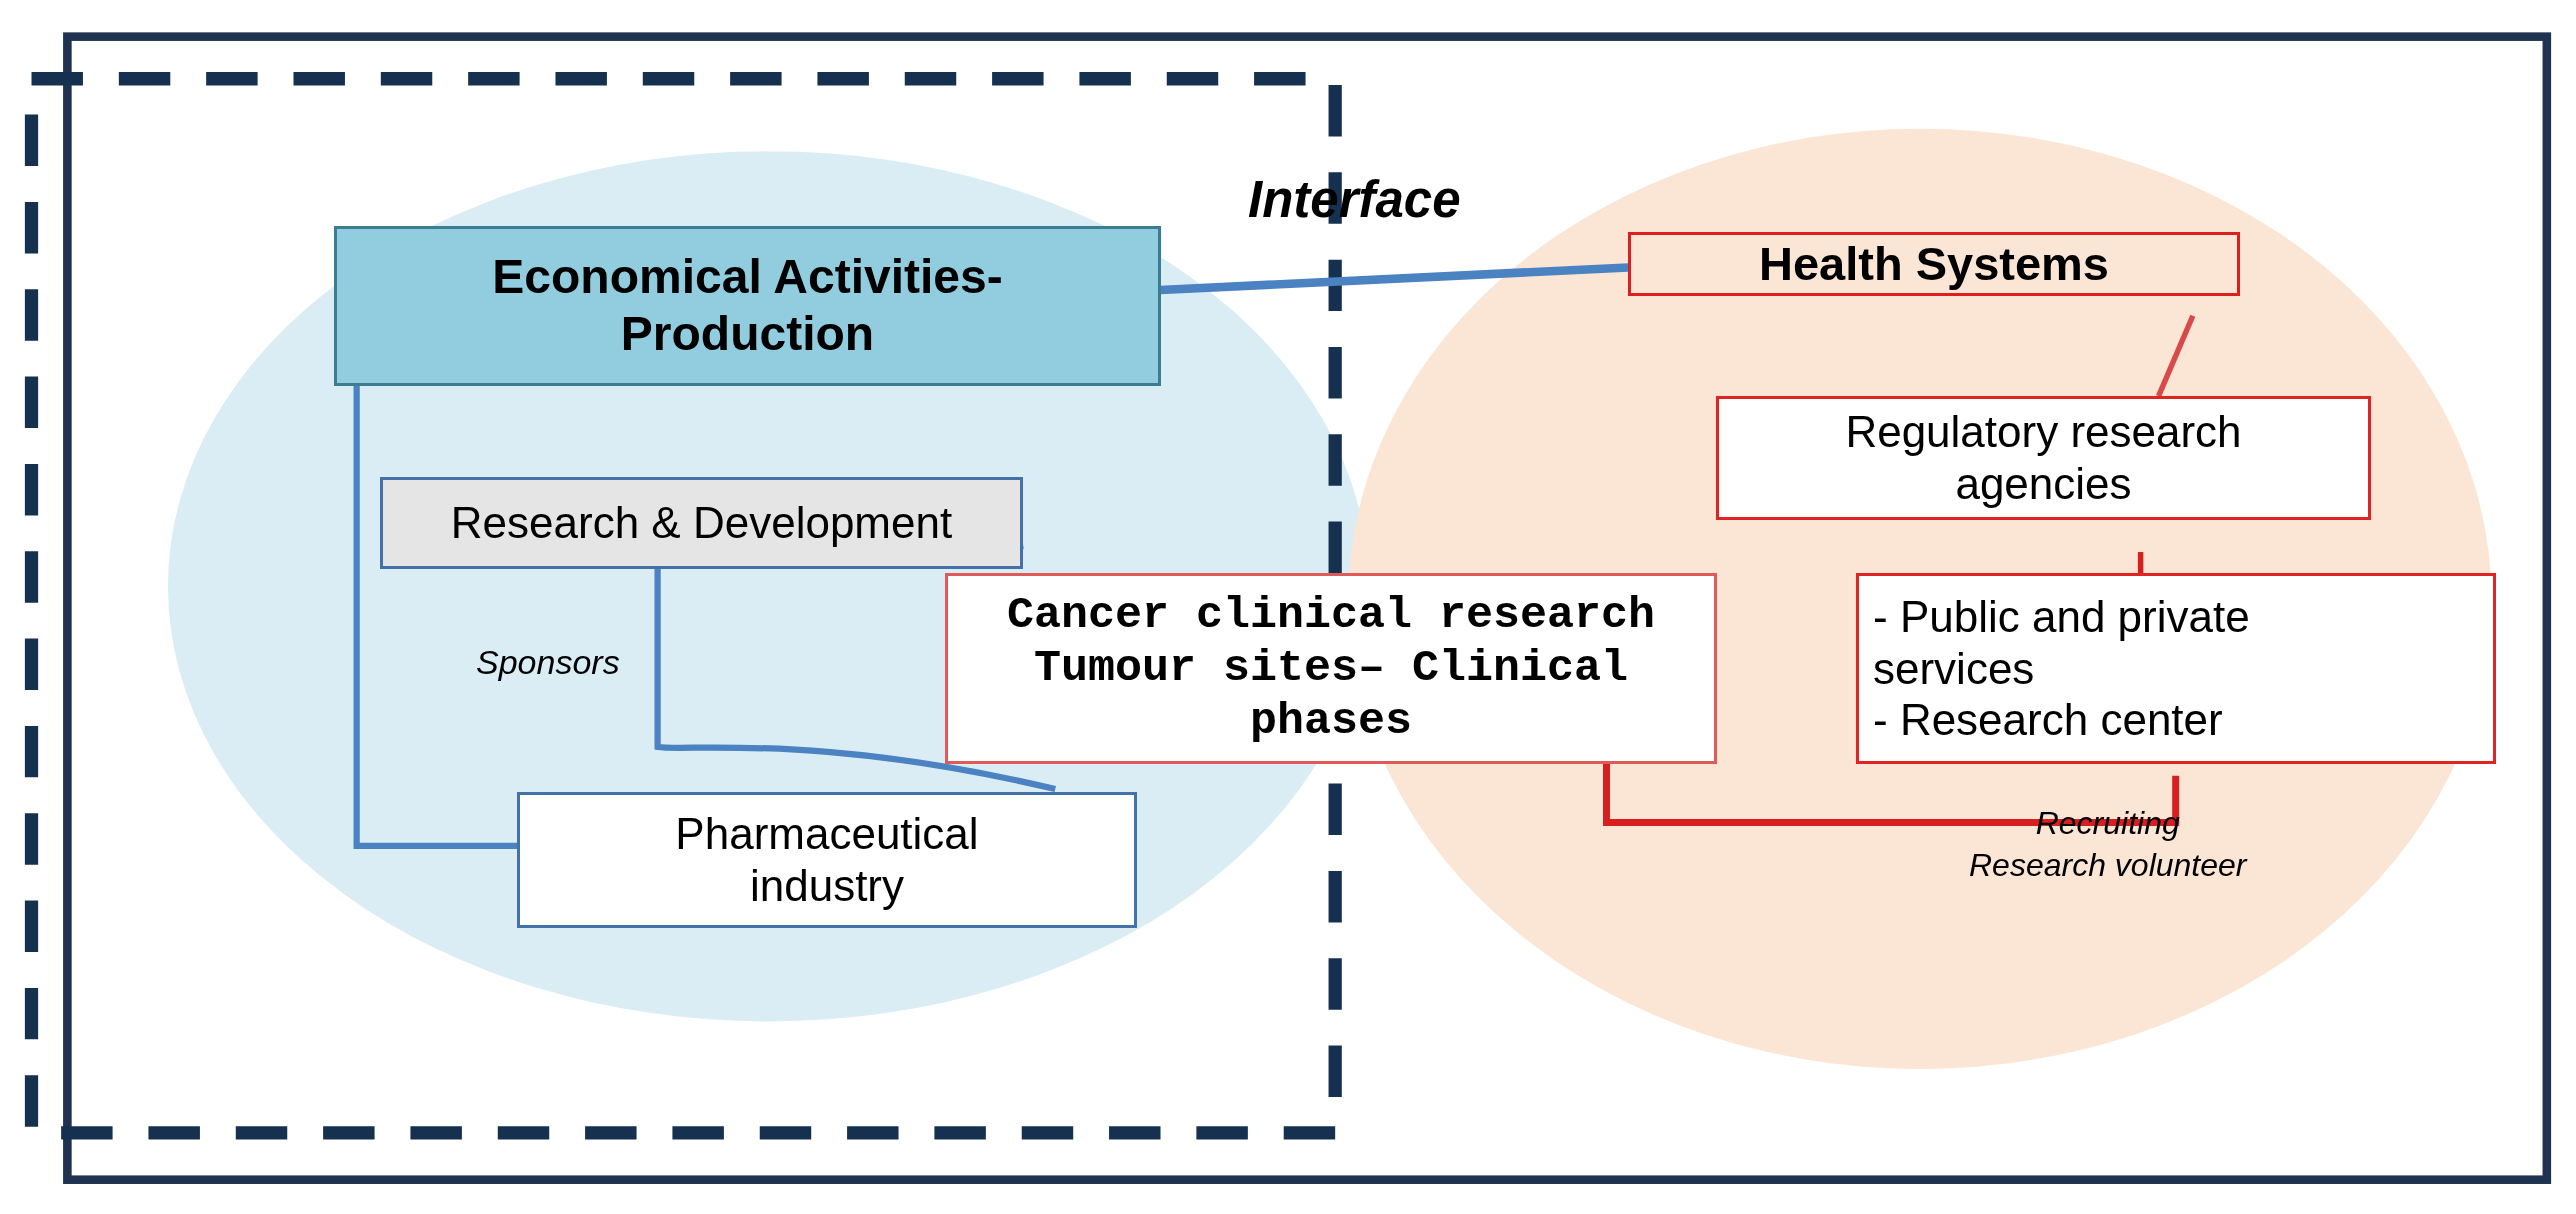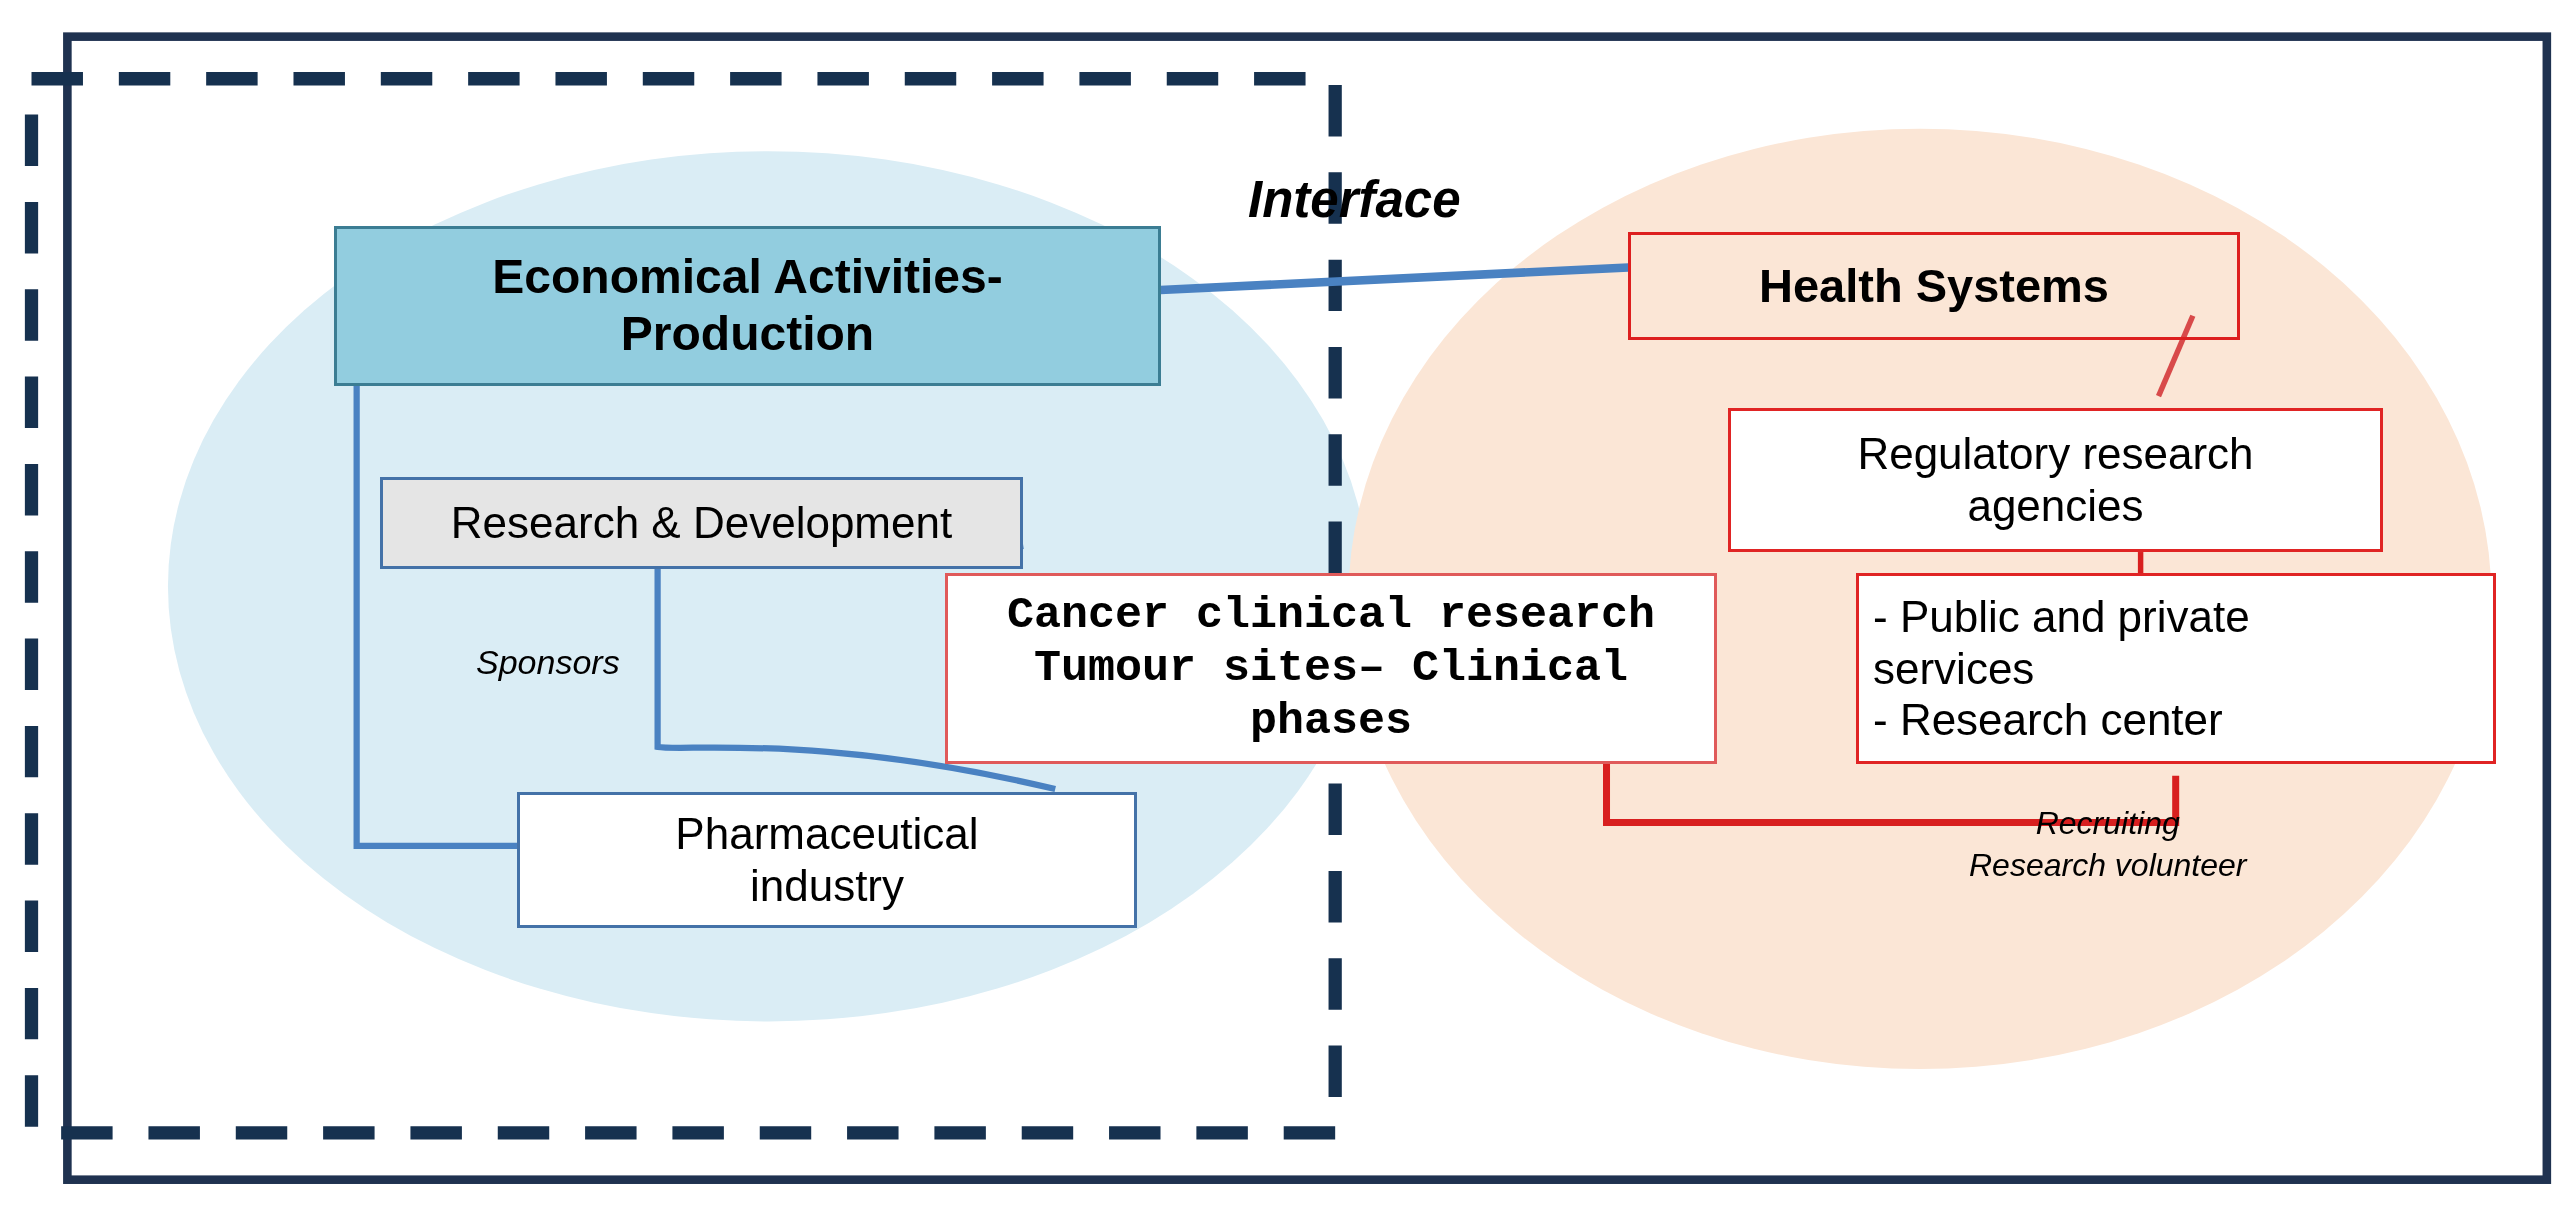--- a/index.html
+++ b/index.html
@@ -16,24 +16,24 @@
   #rnd{left:380px;top:477px;width:643px;height:92px;background:#e5e5e5;
        border:3.9px solid #4472a8;font-size:44px;font-weight:normal;}
   #pharma{left:517px;top:792px;width:620px;height:136px;background:#ffffff;
           border:3.9px solid #4472a8;font-size:44px;font-weight:normal;}
 
   
   #cancer{left:945px;top:573px;width:772px;height:191px;background:#ffffff;
           border:3.9px solid #e05a5a;font-size:45px;font-weight:bold;font-family:Liberation Mono, monospace;}
 
   
-  #health{left:1628px;top:232px;width:612px;height:108px;background:transparent;
+  #health{left:1628px;top:232px;width:612px;height:64px;background:transparent;
           border:3.9px solid #dd1f1f;font-size:47px;font-weight:bold;}
-  #reg-agencies{left:1716px;top:408px;width:655px;height:144px;background:#ffffff;
-                border:3.9px solid #e02424;font-size:44px;font-weight:normal;margin-left:12px;}
+  #reg-agencies{left:1716px;top:396px;width:655px;height:124px;background:#ffffff;
+                border:3.9px solid #e02424;font-size:44px;font-weight:normal;}
   #services{left:1856px;top:573px;width:640px;height:191px;background:#ffffff;
             border:3.9px solid #e02424;font-size:44px;font-weight:normal;
             justify-content:flex-start;text-align:left;padding-left:14px;}
 
   
   .label{position:absolute;color:#000000;white-space:pre;}
   #interface-label{left:1248px;top:170px;font-size:51px;font-weight:bold;font-style:italic;}
   #sponsors-label{left:476px;top:643px;font-size:34px;font-style:italic;}
   #recruiting-label{left:1969px;top:803px;font-size:32px;font-style:italic;
                     text-align:center;line-height:1.3;}

